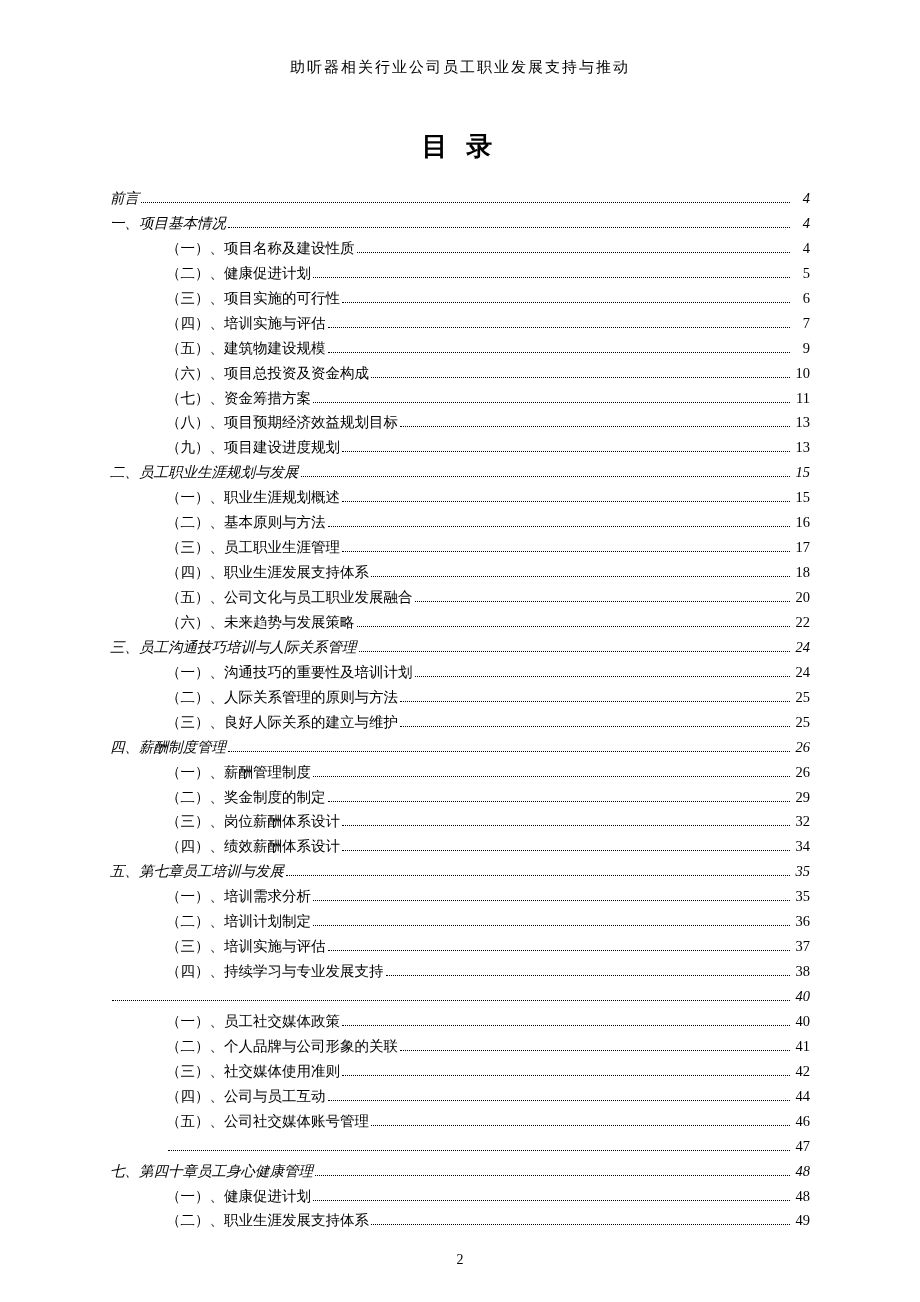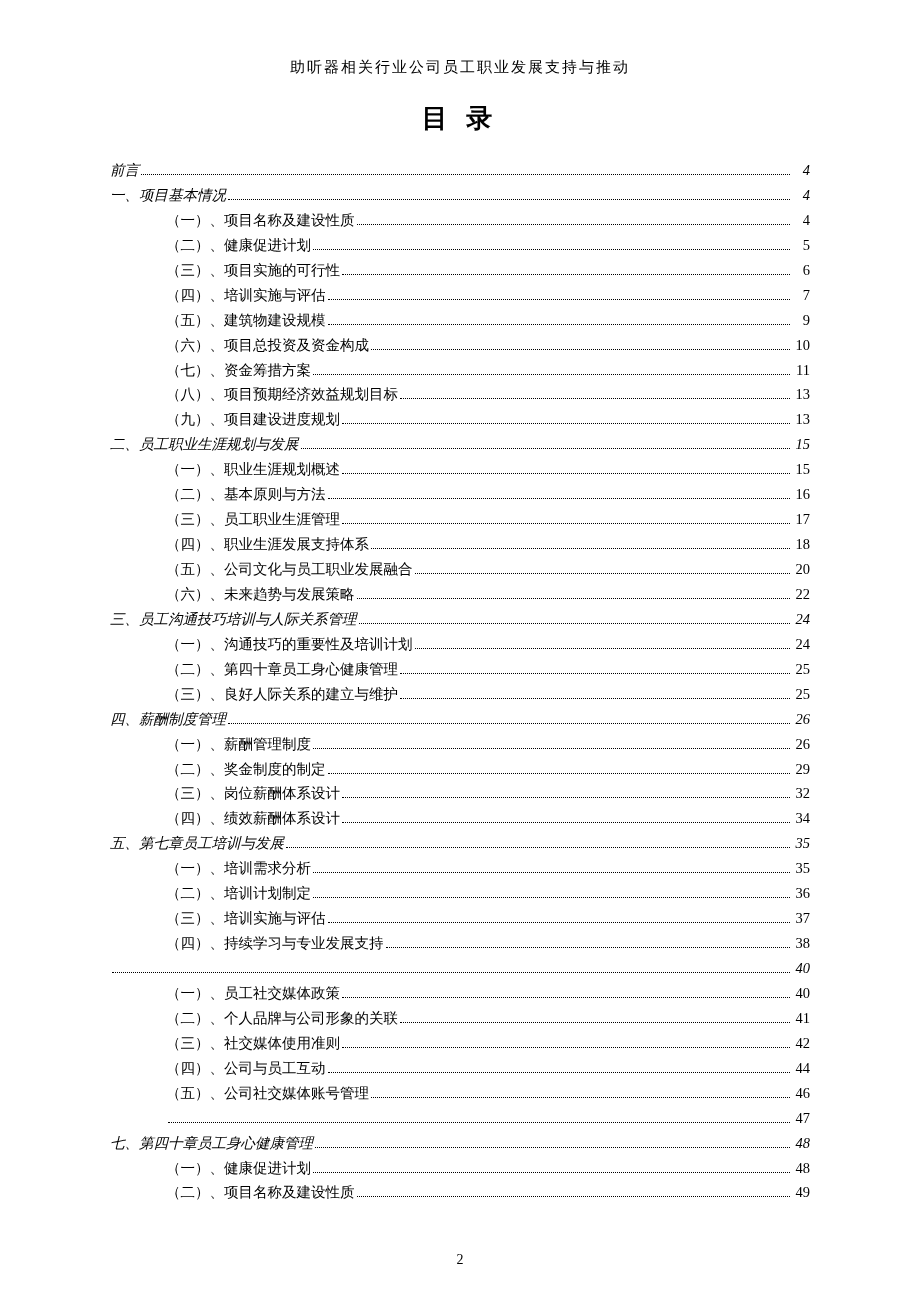--- a/index.html
+++ b/index.html
@@ -14,21 +14,21 @@
     height: 1302px;
     margin: 0 auto;
     position: relative;
     box-sizing: border-box;
     padding: 58px 110px 0 110px;
   }
   .header-title {
     text-align: center;
     font-size: 15px;
     letter-spacing: 2px;
-    margin-bottom: 24px;
+    margin-bottom: 52px;
     color: #000;
   }
   .main-title {
     text-align: center;
     font-size: 26px;
     font-weight: bold;
     letter-spacing: 6px;
     margin-bottom: 22px;
     font-family: "SimSun", "宋体", serif;
   }
@@ -170,21 +170,21 @@
         <span class="toc-label">三、员工沟通技巧培训与人际关系管理</span>
         <span class="dots"></span>
         <span class="pagenum">24</span>
       </div>
       <div class="toc-row lvl2">
         <span class="toc-label">（一）、沟通技巧的重要性及培训计划</span>
         <span class="dots"></span>
         <span class="pagenum">24</span>
       </div>
       <div class="toc-row lvl2">
-        <span class="toc-label">（二）、第四十章员工身心健康管理</span>
+        <span class="toc-label">（二）、人际关系管理的原则与方法</span>
         <span class="dots"></span>
         <span class="pagenum">25</span>
       </div>
       <div class="toc-row lvl2">
         <span class="toc-label">（三）、良好人际关系的建立与维护</span>
         <span class="dots"></span>
         <span class="pagenum">25</span>
       </div>
       <div class="toc-row lvl1">
         <span class="toc-label">四、薪酬制度管理</span>
@@ -273,21 +273,21 @@
         <span class="toc-label">七、第四十章员工身心健康管理</span>
         <span class="dots"></span>
         <span class="pagenum">48</span>
       </div>
       <div class="toc-row lvl2">
         <span class="toc-label">（一）、健康促进计划</span>
         <span class="dots"></span>
         <span class="pagenum">48</span>
       </div>
       <div class="toc-row lvl2">
-        <span class="toc-label">（二）、项目名称及建设性质</span>
+        <span class="toc-label">（二）、职业生涯发展支持体系</span>
         <span class="dots"></span>
         <span class="pagenum">49</span>
       </div>
     </div>
 
   <div class="footer-pagenum">2</div>
 
 </div>
 
 </body></html>

